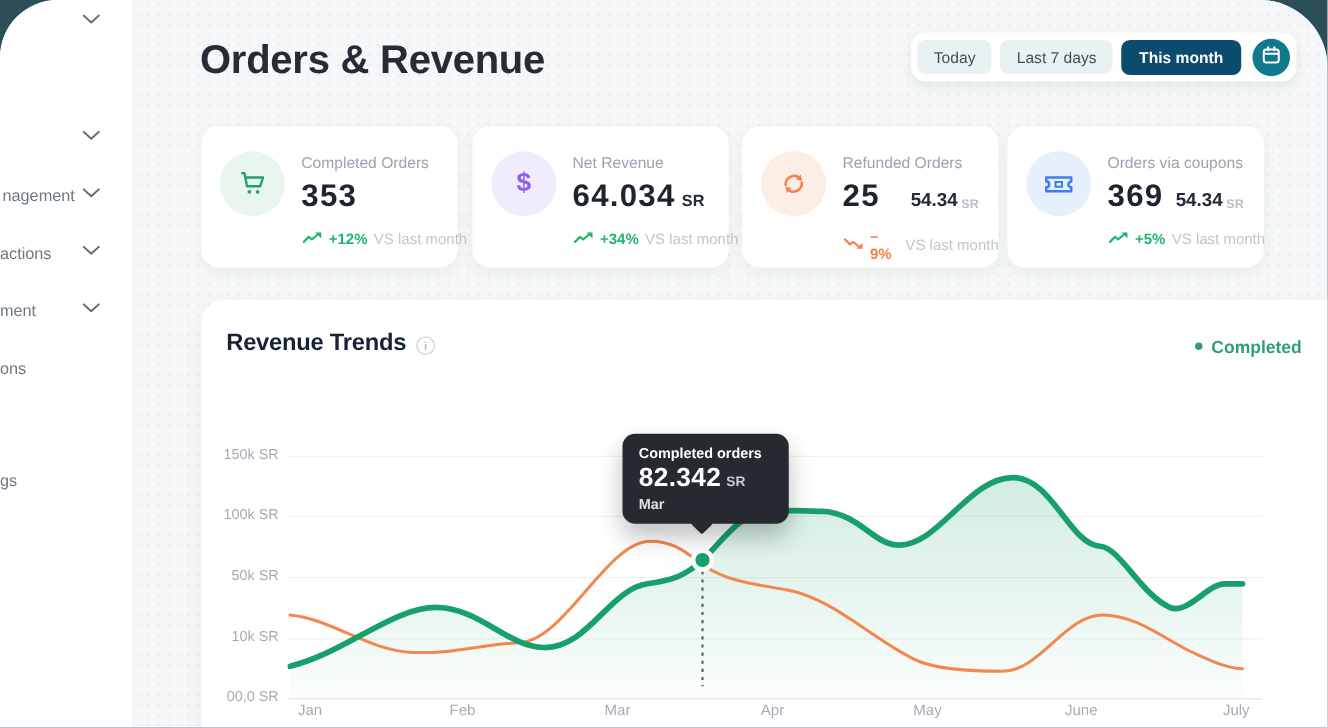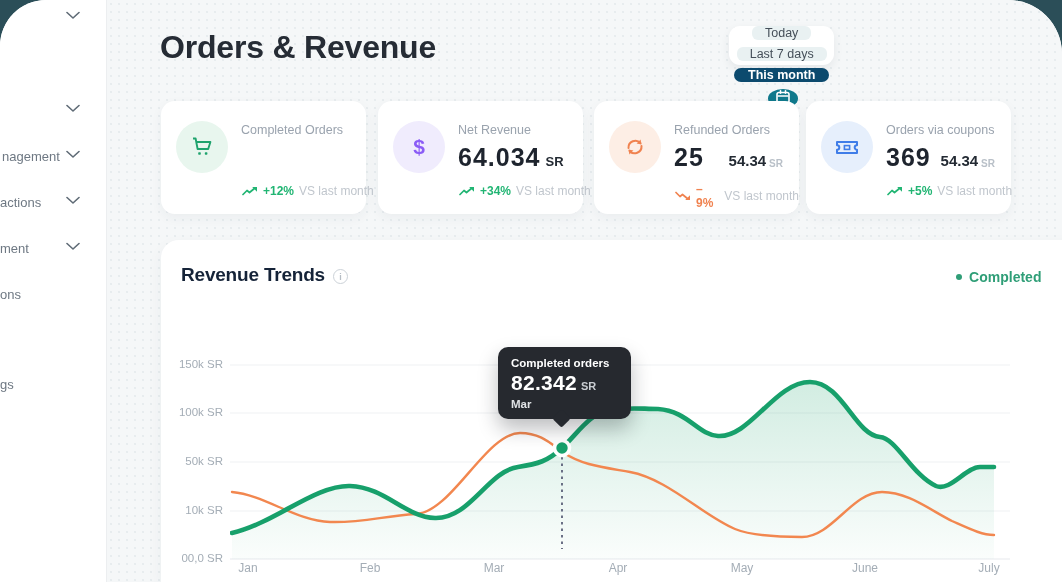--- a/index.html
+++ b/index.html
@@ -17,21 +17,21 @@
     border-right:1px solid #ecEEf0; border-right:1px solid #eceef0; z-index:3; }
   .sb-label { position:absolute; font-size:13px; color:#6e7883; white-space:nowrap; }
   .sb-chev { position:absolute; left:66px; width:16px; height:10px; }
   .sb-chev svg { display:block; }
 
   
   .page-title { position:absolute; left:160px; top:29px; font-size:32px; font-weight:600;
     color:#262c35; letter-spacing:-0.2px; z-index:2; }
   .filterbar { position:absolute; left:729px; top:26px; height:39px; display:flex; align-items:center;
     gap:7px; padding:0 5px; background:#fff; border-radius:11px;
-    box-shadow:0 4px 10px rgba(40,52,62,0.08); z-index:2;flex-direction:column; }
+    box-shadow:0 4px 10px rgba(40,52,62,0.08); z-index:2; }
   .btn-light { height:27px; padding:0 13px; background:#e9f1f2; border:none; border-radius:6px;
     font-family:inherit; font-size:12.5px; color:#454f59; font-weight:500; cursor:pointer; }
   .btn-teal { height:28px; padding:0 14px; background:#0c4a6e; border:none; border-radius:7px;
     font-family:inherit; font-size:12.5px; color:#fff; font-weight:700; cursor:pointer; }
   .btn-cal { width:30px; height:30px; border-radius:50%; background:#10798c; border:none;
     display:flex; align-items:center; justify-content:center; cursor:pointer; margin-left:2px; }
 
   
   .card { position:absolute; top:101px; width:205px; height:113px; background:#fff; border-radius:14px;
     box-shadow:0 4px 12px rgba(40,50,70,0.05); padding:20px 12px 0 15px; z-index:2; }
@@ -149,20 +149,23 @@
     <div class="card-inner">
       <div class="icon-circle ic-green">
         <svg width="24" height="22" viewBox="0 0 24 22">
             <path d="M3,2.5 H5.6 L7.6,13 H18.2 L20.4,6 H6.4" fill="none" stroke="#1ea36d" stroke-width="1.9" stroke-linejoin="round"></path>
             <rect x="8.2" y="16.2" width="2.6" height="2.6" rx="0.7" fill="#1ea36d"></rect>
             <rect x="14.8" y="16.2" width="2.6" height="2.6" rx="0.7" fill="#1ea36d"></rect>
           </svg>
       </div>
       <div class="card-right">
         <div class="card-label">Completed Orders</div>
+        <div class="value-row">
+          <span class="value-main">353</span>
+        </div>
       </div>
     </div>
     <div class="delta-row up">
       <span>
         <svg width="16" height="10" viewBox="0 0 16 10">
             <polyline points="1,8.5 5,4.5 7.5,6.5 13,2" fill="none" stroke="#21b573" stroke-width="1.7" stroke-linecap="round" stroke-linejoin="round"></polyline>
             <polygon points="10.2,1 15,1 15,5.8" fill="#21b573"></polygon>
           </svg>
       </span>
       <span class="delta-pct">+12%</span>

